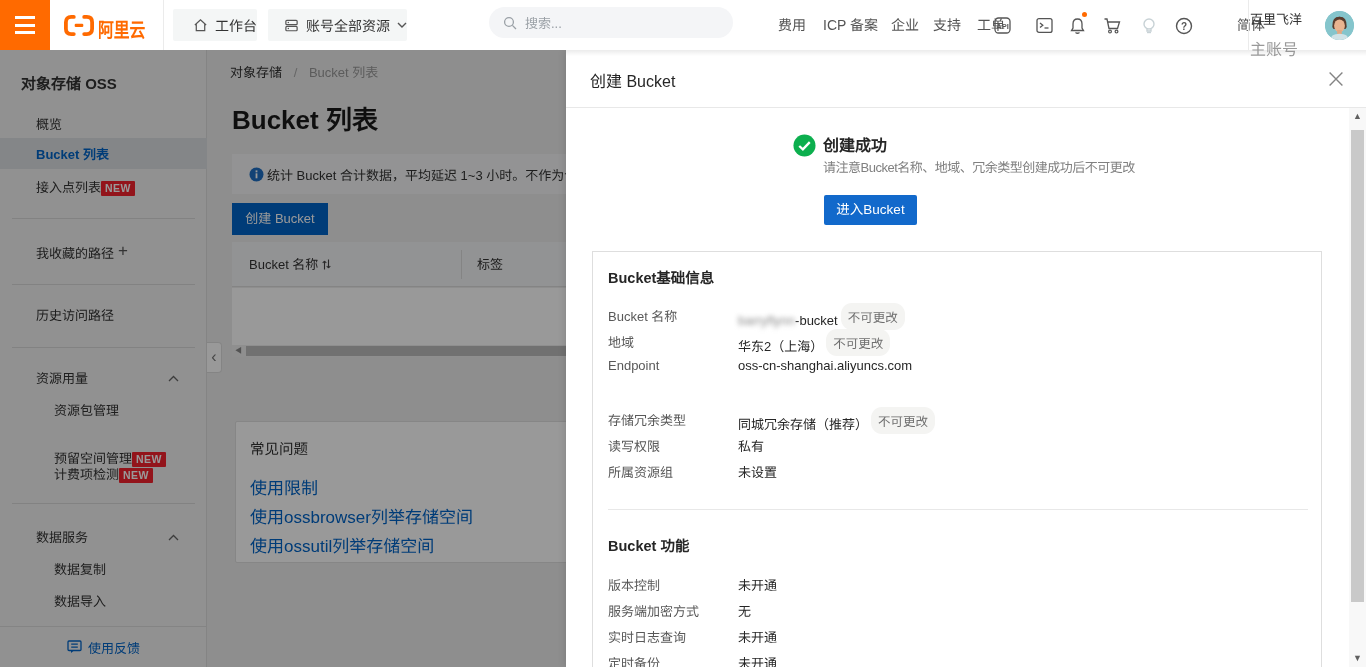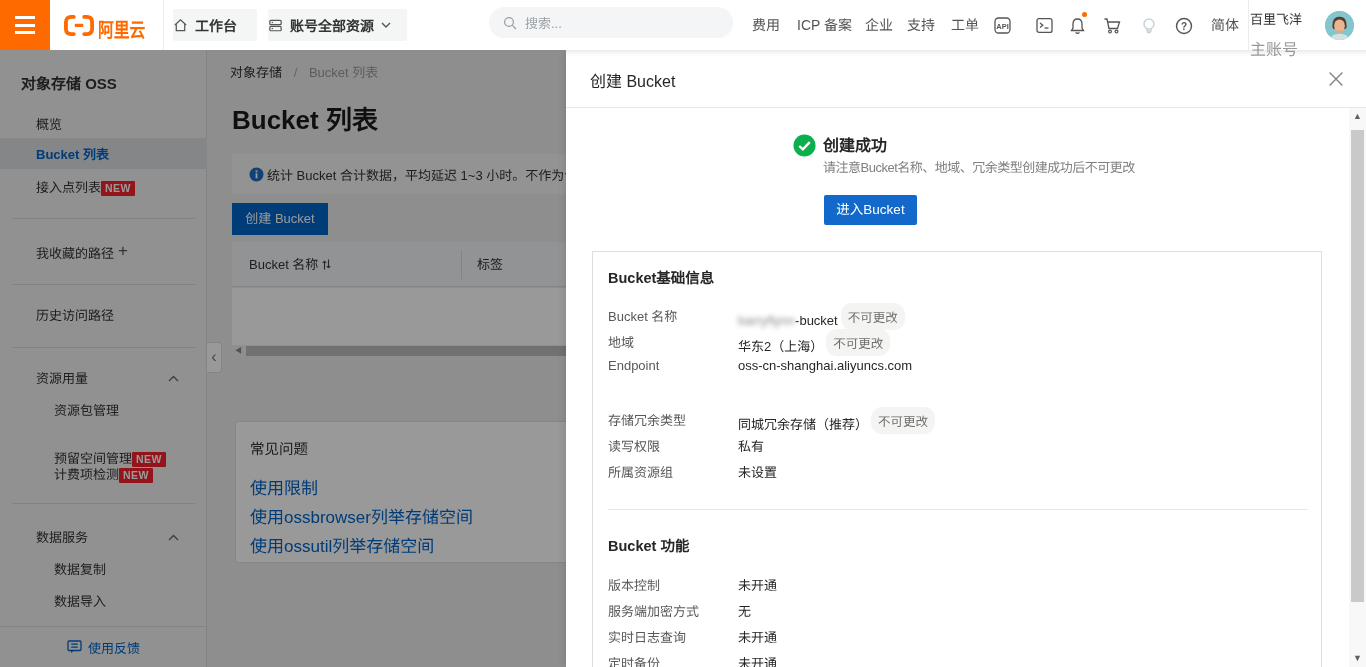--- a/index.html
+++ b/index.html
@@ -7,24 +7,24 @@
   html,body { width:1366px; height:667px; overflow:hidden; font-family:"Liberation Sans",sans-serif; }
   body { position:relative; background:#fff; }
 
   
   #nav { position:absolute; left:0; top:0; width:1366px; height:50px; background:#fff; z-index:30; }
   #burger { position:absolute; left:0; top:0; width:50px; height:50px; background:#ff6a00; }
   #burger i { position:absolute; left:15px; width:20px; height:3px; background:#fff; }
   #logo { position:absolute; left:64px; top:15px; height:21px; }
   #logo-txt { position:absolute; left:98px; top:14px; font-size:20px; font-weight:bold; color:#ff6a00; transform:scaleX(.79); transform-origin:left center; white-space:nowrap; }
   .navdiv { position:absolute; top:0; width:1px; height:50px; background:#ebebeb; }
-  .navbtn { position:absolute; top:9px; height:32px; background:#f4f6f6; border-radius:2px; color:#333; font-size:14px; display:flex; align-items:center; justify-content:flex-start; gap:7px;font-weight:bold; }
+  .navbtn { position:absolute; top:9px; height:32px; background:#f4f6f6; border-radius:2px; color:#333; font-size:14px; display:flex; align-items:center; justify-content:flex-end; gap:7px; }
   #search { position:absolute; left:489px; top:7px; width:244px; height:31px; background:#f4f5f7; border-radius:16px; display:flex; align-items:center; }
   #search span { color:#9aa0a6; font-size:13px; margin-left:8px; }
-  .navlink { position:absolute; top:0; height:66px; line-height:50px; font-size:14px; color:#545454; }
+  .navlink { position:absolute; top:0; height:66px; line-height:50px; font-size:14px; color:#545454;margin-left:26px; }
   .navico { position:absolute; top:17px; }
   #user-name { position:absolute; right:64px; top:9px; text-align:left; }
   #user-name .n1 { font-size:13px; color:#333; }
   #user-name .n2 { font-size:16px; color:#999; margin-top:8px; }
   #avatar { position:absolute; right:12px; top:11px; width:29px; height:29px; border-radius:50%; background:#82c3cb; overflow:hidden; }
 
   
   #side { position:absolute; left:0; top:50px; width:207px; height:617px; background:#f2f2f2; border-right:1px solid #ddd; z-index:1; }
   #side .title { position:absolute; left:21px; top:22px; font-size:15px; font-weight:bold; color:#333; }
   .sitem { position:absolute; left:24px; font-size:13px; color:#333; display:flex; align-items:center; gap:0;margin-left:12px; }

